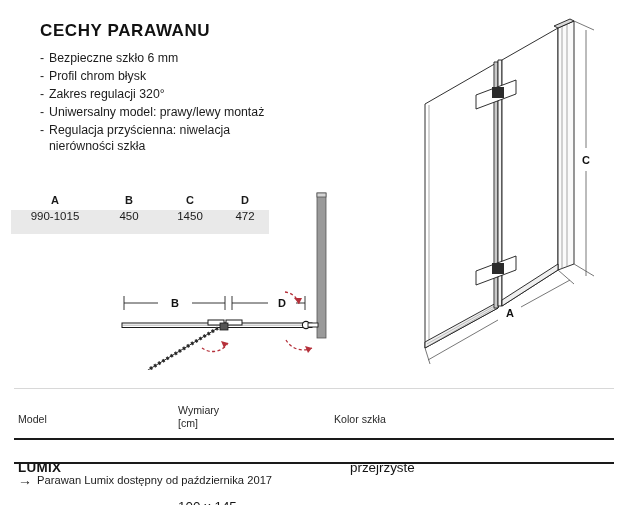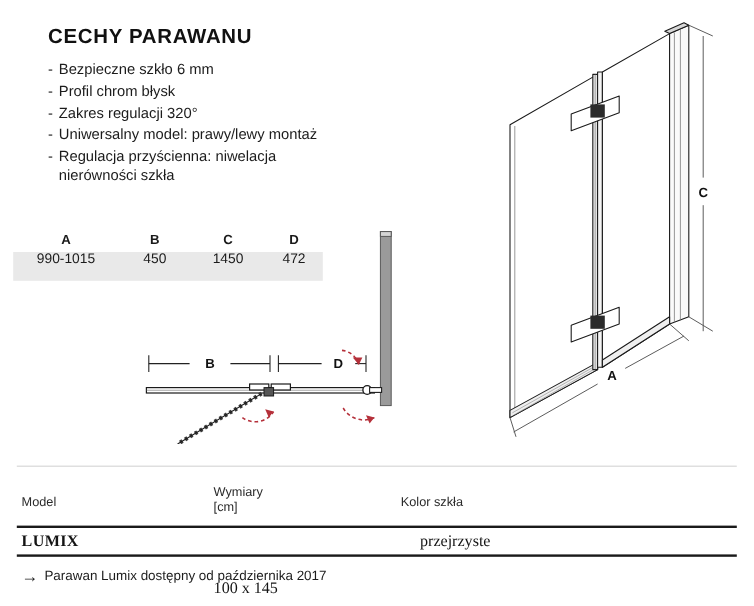--- a/index.html
+++ b/index.html
@@ -143,22 +143,21 @@
     position: absolute;
     left: 0;
     top: 52px;
     width: 628px;
     height: 22px;
   }
   .pr-cell {
     position: absolute;
     font-size: 13.4px;
     color: #141414;
-    top: 3px;
-    font-family: Liberation Serif, serif;
+    top: 20px;
   }
   .pr-model  { left: 18px;  font-weight: bold; letter-spacing: 0.3px; }
   .pr-dim    { left: 178px; margin-top: 39px; }
   .pr-color  { left: 350px; }
 
   #product-rule-2 {
     position: absolute;
     left: 14px;
     top: 74px;
     width: 600px;

